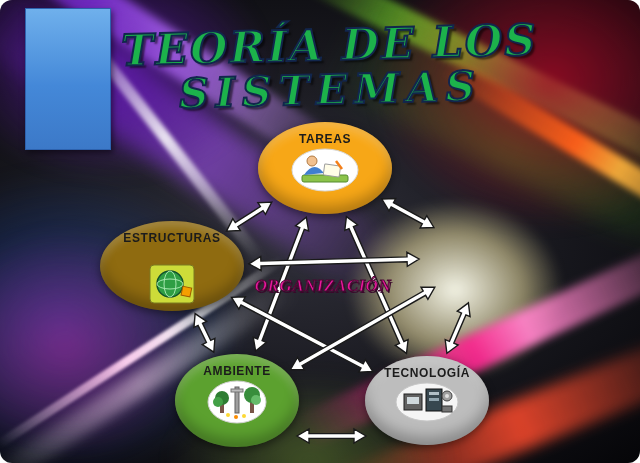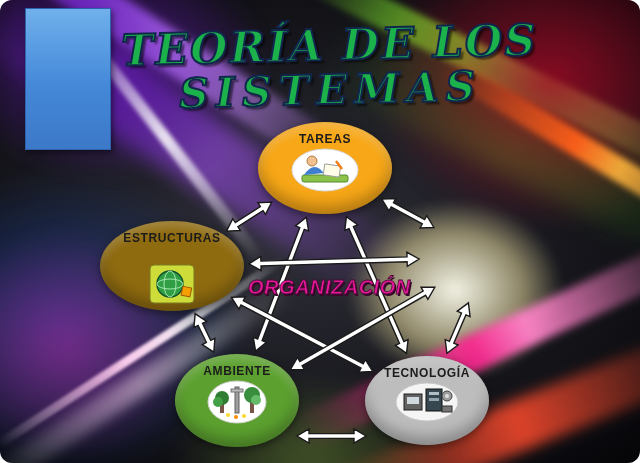--- a/index.html
+++ b/index.html
@@ -61,21 +61,21 @@
   .node-tecnologia{left:365px;top:356px;width:124px;height:89px;}
   .node-label{
     margin-top:10px;font-weight:bold;font-size:12px;letter-spacing:.6px;color:#1c1c1c;
     font-family:"Liberation Sans",sans-serif;
   }
   .clipart{margin-top:1px;}
 
   
   .center-label{
     position:absolute;left:248px;top:276px;width:150px;text-align:center;z-index:6;
-    font-family:Liberation Sans, sans-serif;font-weight:bold;font-style:italic;font-size:20px;
+    font-family:Liberation Serif, serif;font-weight:bold;font-style:italic;font-size:17px;
     letter-spacing:.5px;color:var(--center_label_fill,#E8189D);
     -webkit-text-stroke:.8px #4a0a33;text-shadow:1.5px 1.5px 0 #38082a;
   }
 </style>
 </head>
 <body>
 
 <div class="stage">
 
   <div class="beam b1"></div>

